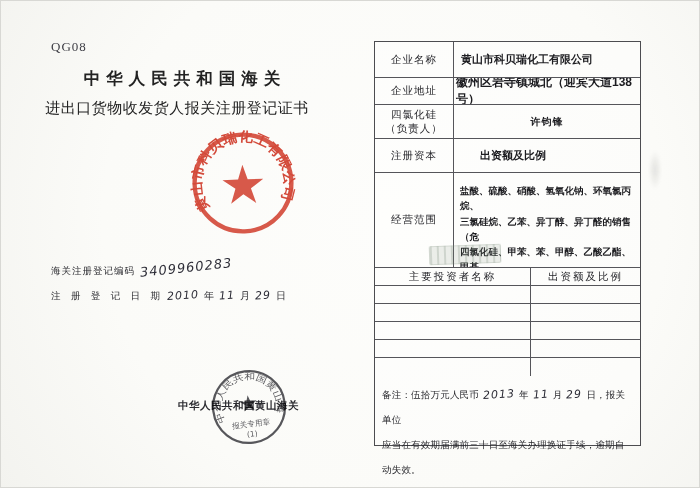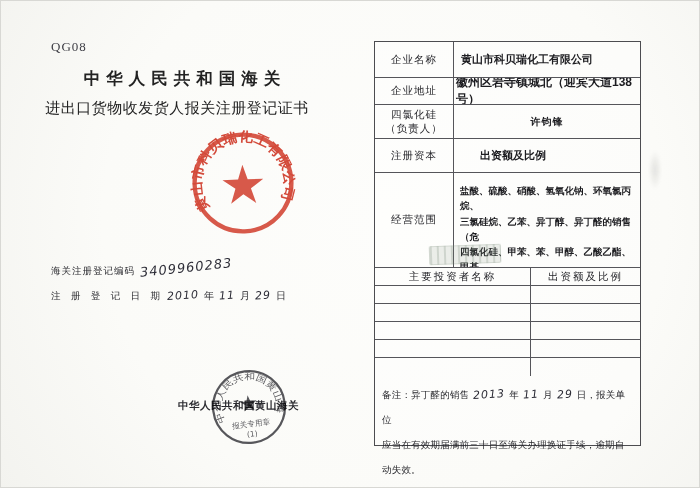--- a/index.html
+++ b/index.html
@@ -167,18 +167,18 @@
           <div class="inv-name"></div>
           <div class="inv-amt"></div>
         </div>
         <div class="trow inv-empty">
           <div class="inv-name"></div>
           <div class="inv-amt"></div>
         </div>
       </div>
 
     <div class="trow r-remark">
-      <span>备注：异丁醛的销售</span><span class="hand hand-date">2013</span><span>年</span><span class="hand hand-date">11</span><span>月</span><span class="hand hand-date">29</span><span>日</span><span>，报关单位</span><br>
+      <span>备注：伍拾万元人民币</span><span class="hand hand-date">2013</span><span>年</span><span class="hand hand-date">11</span><span>月</span><span class="hand hand-date">29</span><span>日</span><span>，报关单位</span><br>
       <span>应当在有效期届满前三十日至海关办理换证手续，逾期自动失效。</span>
     </div>
 
   </div>
 </div>
 
 </body></html>

